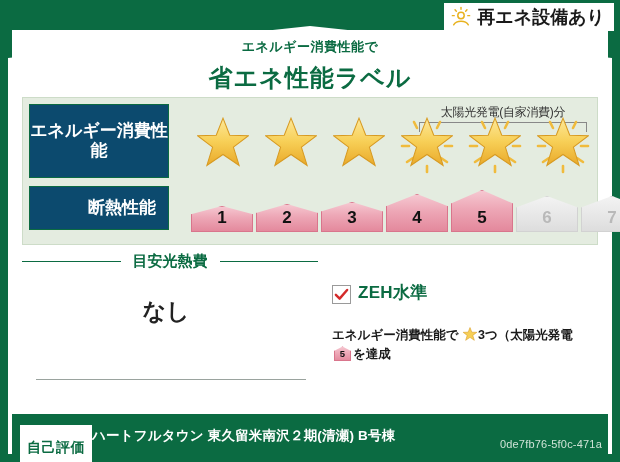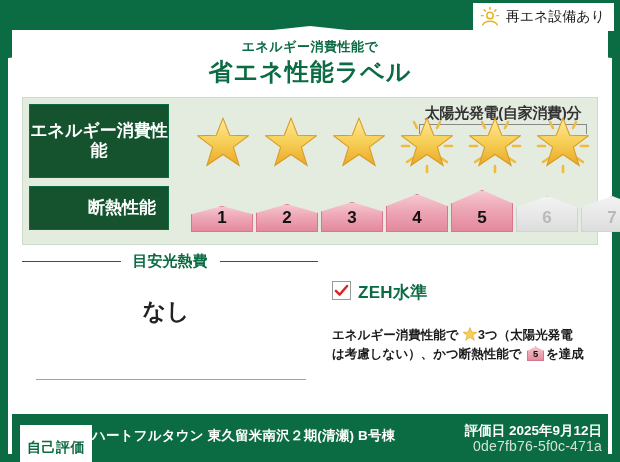--- a/index.html
+++ b/index.html
@@ -31,60 +31,60 @@
     position:absolute;left:0px;top:0px;width:96px;height:31px;
     background:#fff;display:flex;align-items:center;justify-content:center;
     color:#1a1a1a;font-weight:bold;font-size:15px;letter-spacing:.5px;
   }
   
   .tag-saiene{
     position:absolute;right:6px;top:3px;height:28px;
     background:#fff;display:flex;align-items:center;gap:5px;
     padding:0 9px 0 6px;
   }
-  .tag-saiene .txt{color:#1a1a1a;font-weight:normal;font-size:14px;white-space:nowrap;}
+  .tag-saiene .txt{color:#1a1a1a;font-weight:bold;font-size:18px;white-space:nowrap;}
   .sun-ico{width:22px;height:22px;display:block;}
 
   
   .title-wrap{
     position:absolute;left:0;top:38px;width:620px;text-align:center;
     pointer-events:none;
   }
   .title-sub{font-size:13px;font-weight:bold;color:#11past;}
   .title-sub{color:#0b6b42;letter-spacing:.5px;}
-  .title-main{font-size:24px;font-weight:bold;color:#0b6b42;letter-spacing:1px;margin-top:0;}
+  .title-main{font-size:24px;font-weight:bold;color:#0b6b42;letter-spacing:1px;margin-top:6px;}
 
   
   .perf{
     position:absolute;left:22px;top:97px;width:576px;height:148px;
     background:#e4ece0;border:1px solid #cddcc8;box-sizing:border-box;
   }
   .row{position:absolute;left:0;width:100%;}
   .row-energy{top:6px;height:74px;}
   .row-insul{top:88px;height:52px;}
 
   .rowlabel{
-    position:absolute;left:6px;background:#14532d;color:#fff;
+    position:absolute;left:6px;background:#0c4a6e;color:#fff;
     display:flex;align-items:center;justify-content:center;text-align:center;
     font-weight:bold;line-height:1.15;border:1px solid #0b6b42;box-sizing:border-box;
   }
   .rowlabel.energy{top:0;width:140px;height:74px;font-size:17px;}
   .rowlabel.insul{top:0;width:140px;height:44px;font-size:17px;padding-left:46px;}
 
   
   .stars{position:absolute;left:168px;top:2px;display:flex;align-items:center;gap:4px;}
   .star-cell{position:relative;width:64px;height:70px;}
   .star-svg{position:absolute;left:6px;top:10px;width:52px;height:52px;}
   .shine{position:absolute;left:0;top:2px;width:64px;height:68px;}
 
   
   .solar-note{
     position:absolute;left:396px;top:0px;width:168px;text-align:center;
   }
-  .solar-note .t{font-size:15px;color:#333;font-weight:bold;white-space:nowrap;letter-spacing:-.3px;}
+  .solar-note .t{font-size:12px;color:#333;font-weight:normal;white-space:nowrap;letter-spacing:-.3px;}
   .bracket{
     height:9px;border:1px solid #888;border-bottom:none;margin-top:1px;
   }
 
   
   .chevs{position:absolute;left:168px;top:0px;display:flex;align-items:flex-end;gap:3px;height:46px;}
   .chev{
     position:relative;width:62px;display:flex;align-items:flex-end;justify-content:center;
     color:#111;font-weight:bold;font-size:17px;
   }
@@ -109,21 +109,21 @@
   .cost-head .ln{flex:1;height:1px;background:#0b6b42;}
   .cost-head .t{font-size:15px;font-weight:bold;color:#0b6b42;white-space:nowrap;}
   .cost-val{
     position:absolute;left:18px;top:296px;width:296px;text-align:center;
     font-size:23px;font-weight:bold;color:#222;
   }
   .cost-rule{position:absolute;left:36px;top:379px;width:270px;height:1px;background:#9aa39e;}
 
   
   .zeh{position:absolute;left:332px;top:281px;width:266px;}
-  .zeh-head{display:flex;align-items:flex-start;gap:7px;}
+  .zeh-head{display:flex;align-items:flex-end;gap:7px;}
   .chkbox{width:19px;height:19px;border:1px solid #9a9a9a;background:#fff;
     display:flex;align-items:center;justify-content:center;box-sizing:border-box;}
   .chk-svg{width:15px;height:15px;display:block;}
   .zeh-title{font-size:17px;font-weight:bold;color:#0b6b42;letter-spacing:.3px;}
   .zeh-desc{margin-top:22px;font-size:12.5px;color:#1a1a1a;line-height:1.55;font-weight:bold;}
   .mini-star{display:inline-block;vertical-align:-2px;width:14px;height:14px;margin:0 1px;}
   .mini-chev{
     display:inline-block;vertical-align:-3px;width:17px;height:15px;margin:0 2px;
     position:relative;
   }
@@ -141,21 +141,21 @@
   }
   .ft-name{
     position:absolute;left:92px;top:427px;color:#fff;font-size:13.5px;font-weight:bold;
     white-space:nowrap;letter-spacing:.2px;
   }
   .ft-date{
     position:absolute;right:18px;top:422px;color:#fff;font-size:13.5px;font-weight:bold;
     white-space:nowrap;text-align:right;
   }
   .ft-id{
-    position:absolute;right:18px;top:438px;color:#cfe3d7;font-size:14px;
+    position:absolute;right:18px;top:438px;color:#cfe3d7;font-size:11px;
     white-space:nowrap;text-align:right;letter-spacing:.2px;
   }
 </style>
 </head>
 <body>
 
 <div id="label">
 
   <div class="roof"></div>
   <div class="inner-white"></div>
@@ -319,26 +319,24 @@
           <path d="M2 8.4 L6 12.4 L14 3.2" fill="none" stroke="#d42a2a" stroke-width="2.6" stroke-linecap="round" stroke-linejoin="round"></path>
         </svg>
       </span>
       <span class="zeh-title">ZEH水準</span>
     </div>
     <div class="zeh-desc">
       <span>エネルギー消費性能で</span>
       <svg class="mini-star" viewBox="0 0 100 96">
         <polygon points="50,2 63,35 99,36 70,58 81,93 50,72 19,93 30,58 1,36 37,35" fill="#f7cf56" stroke="#d79a22" stroke-width="4"></polygon>
       </svg><span>3つ（太陽光発電</span><br>
-      <span>は考慮しない）、かつ断熱性能で</span>
       <span class="mini-chev">
         <span class="shape"></span>
         <span class="n">5</span>
       </span><span>を達成</span>
     </div>
   </div>
 
   <div class="ft-badge">自己評価</div>
   <div class="ft-name">ハートフルタウン 東久留米南沢２期(清瀬) B号棟</div>
-  <div class="ft-date">評価日 2025年9月12日</div>
   <div class="ft-id">0de7fb76-5f0c-471a</div>
 
 </div>
 
 </body></html>

